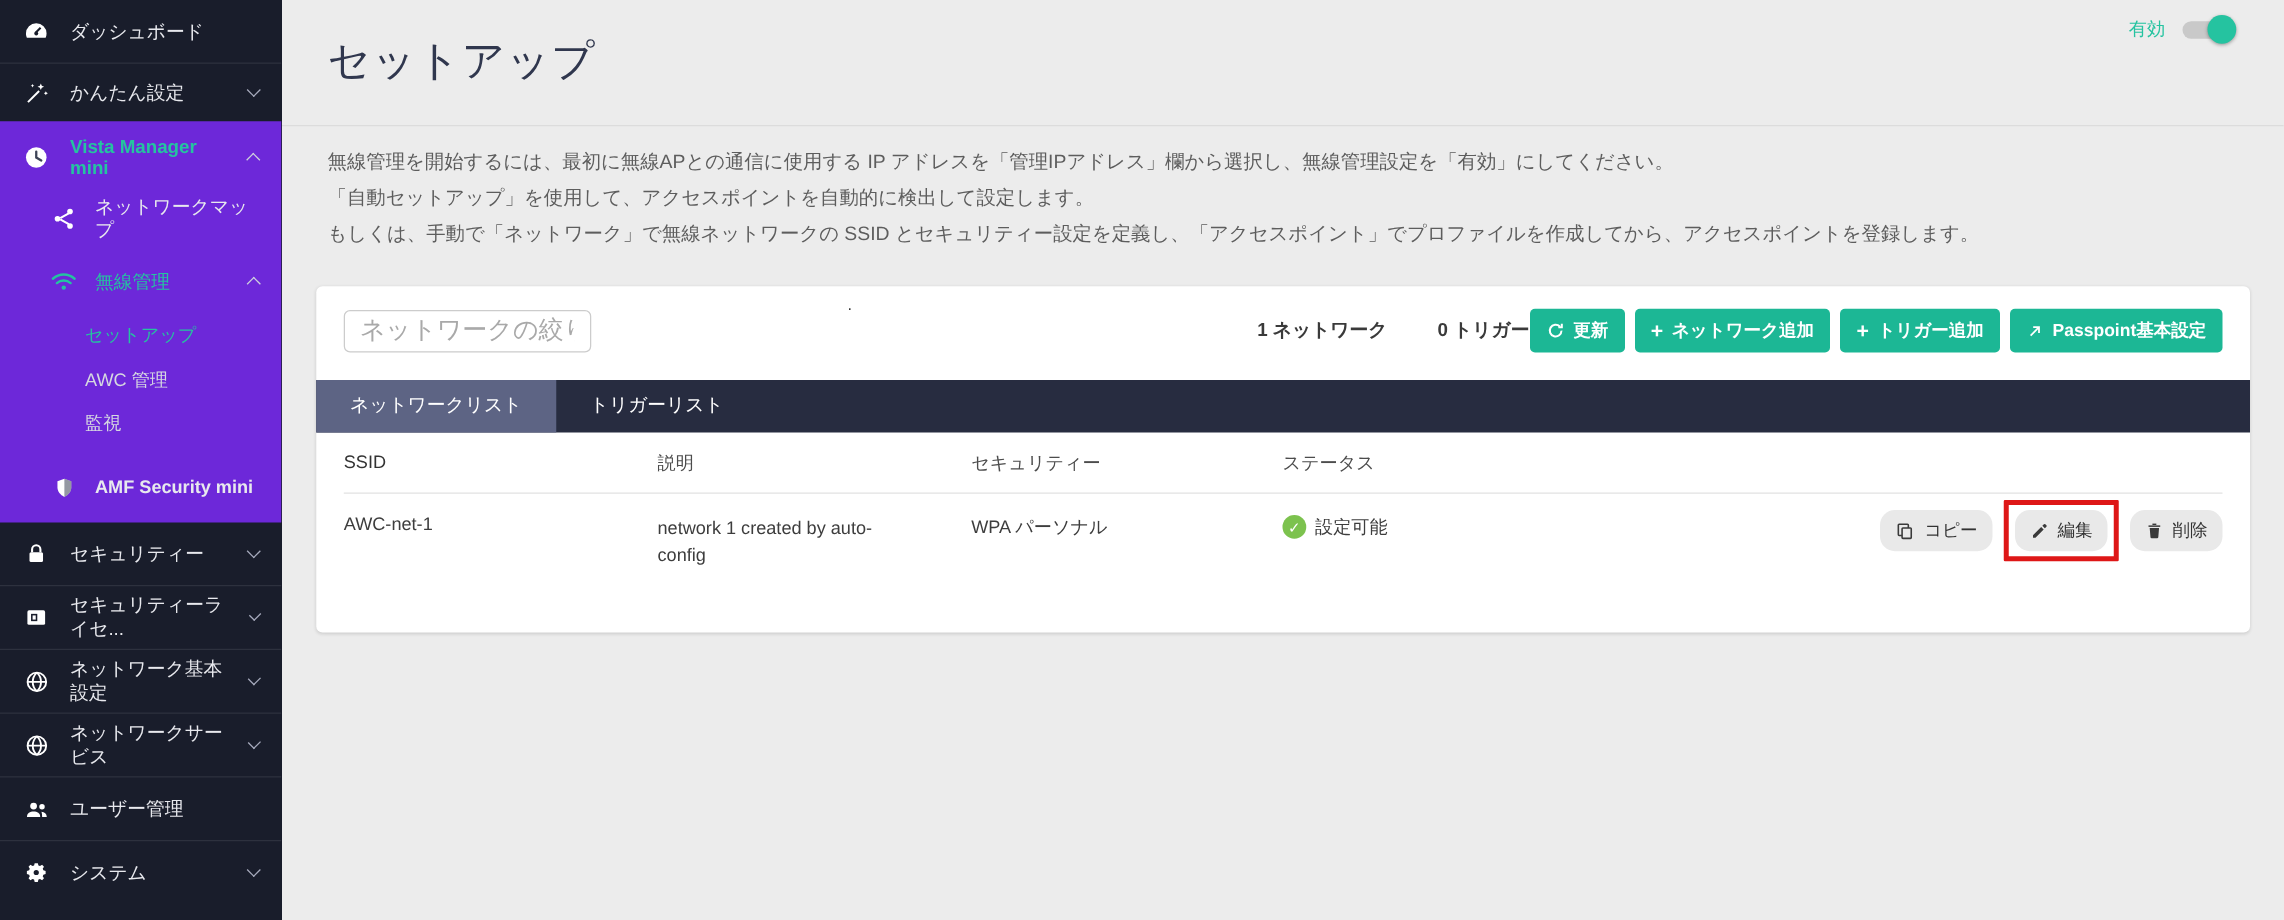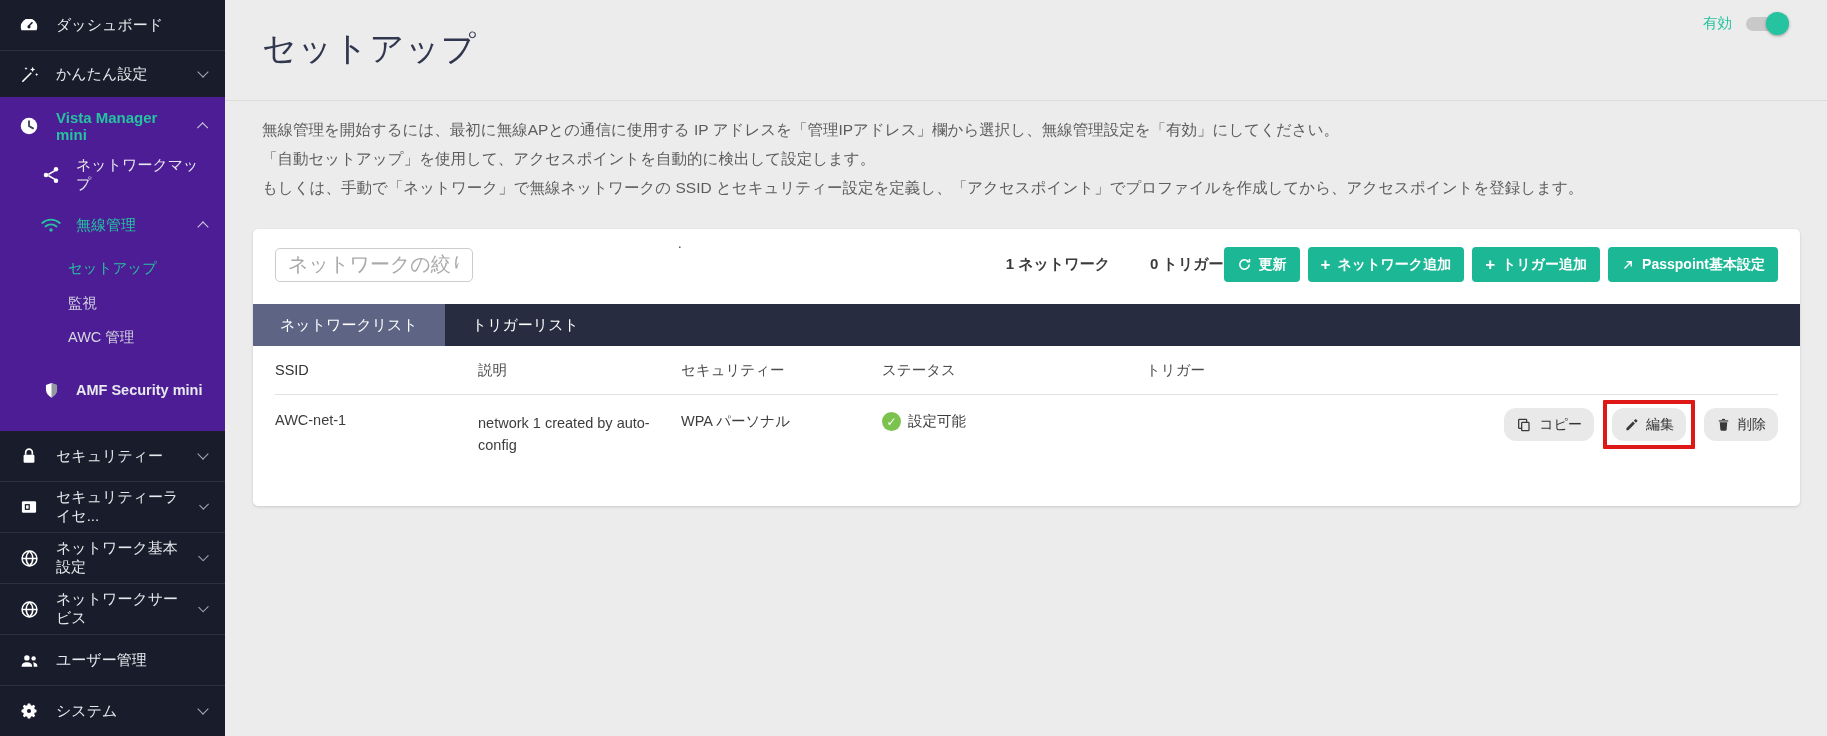--- a/index.html
+++ b/index.html
@@ -7,21 +7,21 @@
   body { font-family:"Liberation Sans","DejaVu Sans",sans-serif; background:#ececec; color:#3a3a3a; }
 
   
   .sidebar { position:fixed; left:0; top:0; width:225px; height:736px; background:#191d2b; z-index:5; }
   .s-item { display:flex; align-items:center; gap:16px; padding:0 18px; height:50px; color:#e8e9ee; font-size:15px; cursor:pointer; position:relative; }
   .s-item .ic { width:22px; height:22px; flex:0 0 22px; display:flex; align-items:center; justify-content:center; }
   .s-item .chev { margin-left:auto; }
   .chev { width:8px; height:8px; border-right:1.6px solid #a7abbd; border-bottom:1.6px solid #a7abbd; transform:rotate(45deg); margin-top:-4px; }
   .chev.up { transform:rotate(-135deg); margin-top:4px; }
   .s-div { border-top:1px solid rgba(255,255,255,.09); }
-  .s-group { background:#4c1d95; padding:6px 0 14px; }
+  .s-group { background:#6d28d9; padding:6px 0 1px; }
   .s-group .chev { border-color:#cfd2dd; }
   .teal-txt { color:#25c3a0 !important; }
   .bold { font-weight:bold; }
   .s-sub { padding-left:68px; height:38px; font-size:14.5px; color:#d6d8e0; }
   .s-item.h46 { height:46px; }
   .s-item.h52 { height:52px; }
   .s-item.amf { height:54px; margin-top:8px; padding-left:40px; gap:14px; font-size:14.5px; }
 
   
   .main { margin-left:225px; height:736px; position:relative; }
@@ -47,21 +47,21 @@
   .counts { margin-left:auto; display:flex; gap:40px; font-weight:bold; color:#3a3a3a; font-size:15px; }
   .btn-row { display:flex; gap:8px; }
   .btn-teal { background:#1cb795; color:#fff; border:none; border-radius:4px; height:35px; padding:0 13px; display:inline-flex; align-items:center; gap:7px; font-size:14px; font-weight:bold; cursor:pointer; font-family:inherit; white-space:nowrap; }
   .btn-teal .plus { font-size:17px; font-weight:bold; line-height:1; }
 
   .subtabs { display:flex; background:#272c40; height:42px; margin-top:6px; }
   .subtab { color:#fff; font-size:15px; line-height:42px; padding:0 27px; cursor:pointer; }
   .subtab.active { background:#5d6484; }
 
   .tbl { padding:0 22px; }
-  .tbl-head, .tbl-row { display:grid; grid-template-columns:203px 203px 201px 264px 1fr auto; align-items:center; }
+  .tbl-head, .tbl-row { display:grid; grid-template-columns:203px 203px 201px 264px 1fr auto; align-items:center;gap:48px; }
   .tbl-head { height:49px; color:#4c4c4c; font-size:14.5px; border-bottom:1px solid #e2e2e2; }
   .tbl-head .c0 { color:#333; }
   .tbl-row { padding:17px 0 20px; color:#3d3d3d; font-size:14.5px; align-items:flex-start; }
   .cell-desc { max-width:175px; line-height:22px; }
   .status { display:flex; align-items:center; gap:7px; }
   .check { width:19px; height:19px; border-radius:50%; background:#7cc24e; color:#fff; display:inline-flex; align-items:center; justify-content:center; font-size:12px; font-weight:bold; }
   .actions { display:flex; align-items:center; gap:10px; margin-top:-4px; }
   .btn-gray { background:#e9e9e9; border:none; border-radius:12px; height:33px; padding:0 12px; display:inline-flex; align-items:center; gap:7px; font-size:14px; color:#333; cursor:pointer; font-family:inherit; white-space:nowrap; }
   .red-box { display:inline-flex; border:4px solid #de1717; padding:4px 5px; margin:-8px -1px; border-radius:1px; }
   svg { display:block; }
@@ -122,25 +122,25 @@
             <path d="M6 13.6c3.4-3 8.6-3 12 0" stroke="#25c3a0" stroke-width="2.1" fill="none" stroke-linecap="round"></path>
             <circle cx="12" cy="17.5" r="1.9" fill="#25c3a0"></circle>
           </svg>
       </span>
       <span>無線管理</span>
       <span class="chev up"></span>
     </div>
     <div class="s-item s-sub teal-txt">
       <span>セットアップ</span>
     </div>
+    <div class="s-item s-sub" style="height:35px;">
+      <span>AWC 管理</span>
+    </div>
     <div class="s-item s-sub" style="height:33px;">
       <span>監視</span>
-    </div>
-    <div class="s-item s-sub" style="height:35px;">
-      <span>AWC 管理</span>
     </div>
     <div class="s-item amf bold">
       <span class="ic">
         <svg width="19" height="19" viewBox="0 0 24 24">
             <path d="M12 2.5 19 5v6.2c0 4.4-2.9 7.6-7 9.8-4.1-2.2-7-5.4-7-9.8V5z" fill="#fff"></path>
             <path d="M12 2.5 19 5v6.2c0 4.4-2.9 7.6-7 9.8z" fill="#3d4356" opacity=".55"></path>
           </svg>
       </span>
       <span>AMF Security mini</span>
     </div>
@@ -273,21 +273,20 @@
       <div class="subtab active">ネットワークリスト</div>
       <div class="subtab">トリガーリスト</div>
     </div>
 
     <div class="tbl">
       <div class="tbl-head">
         <div class="c0">SSID</div>
         <div>説明</div>
         <div>セキュリティー</div>
         <div>ステータス</div>
-        <div>トリガー</div>
         <div></div>
       </div>
 
       <div class="tbl-row">
         <div>AWC-net-1</div>
         <div class="cell-desc">network 1 created by auto-config</div>
         <div>WPA パーソナル</div>
         <div class="status">
           <span class="check">✓</span>
           <span>設定可能</span>

